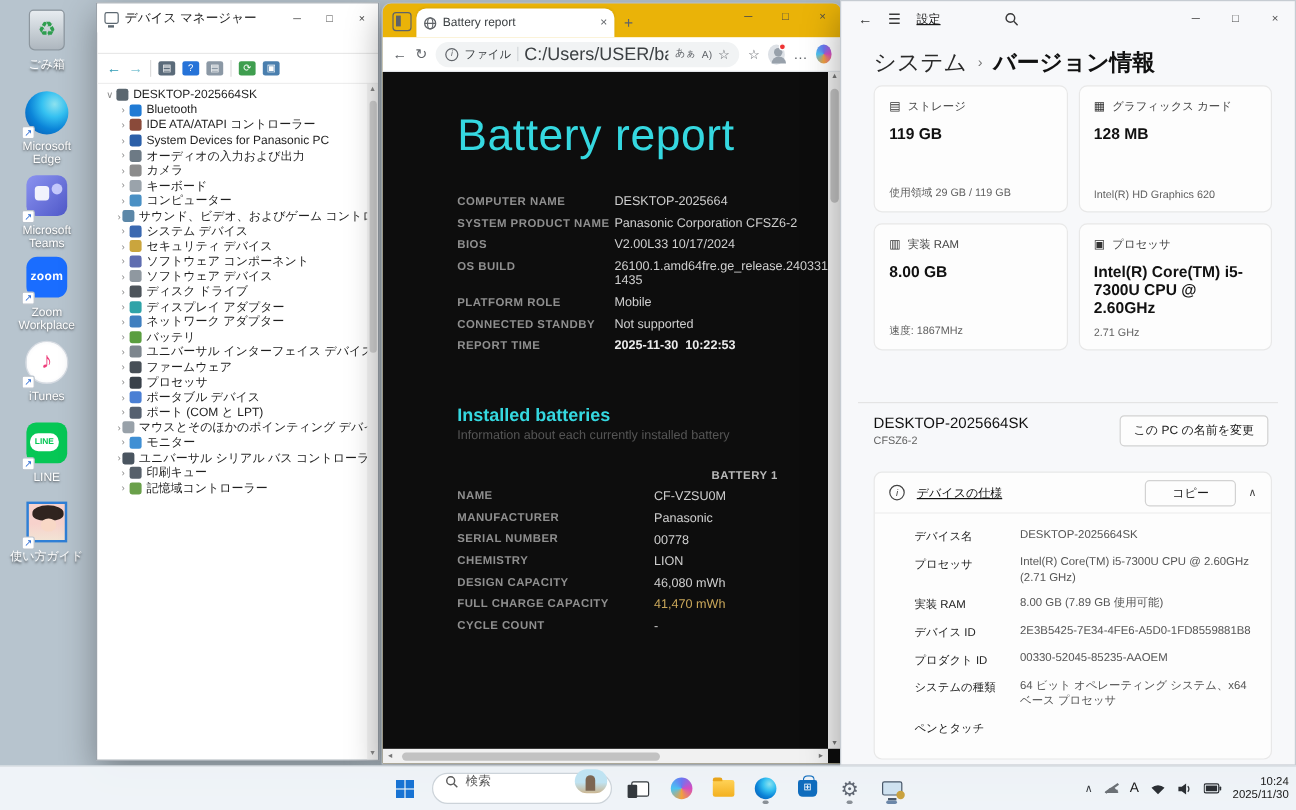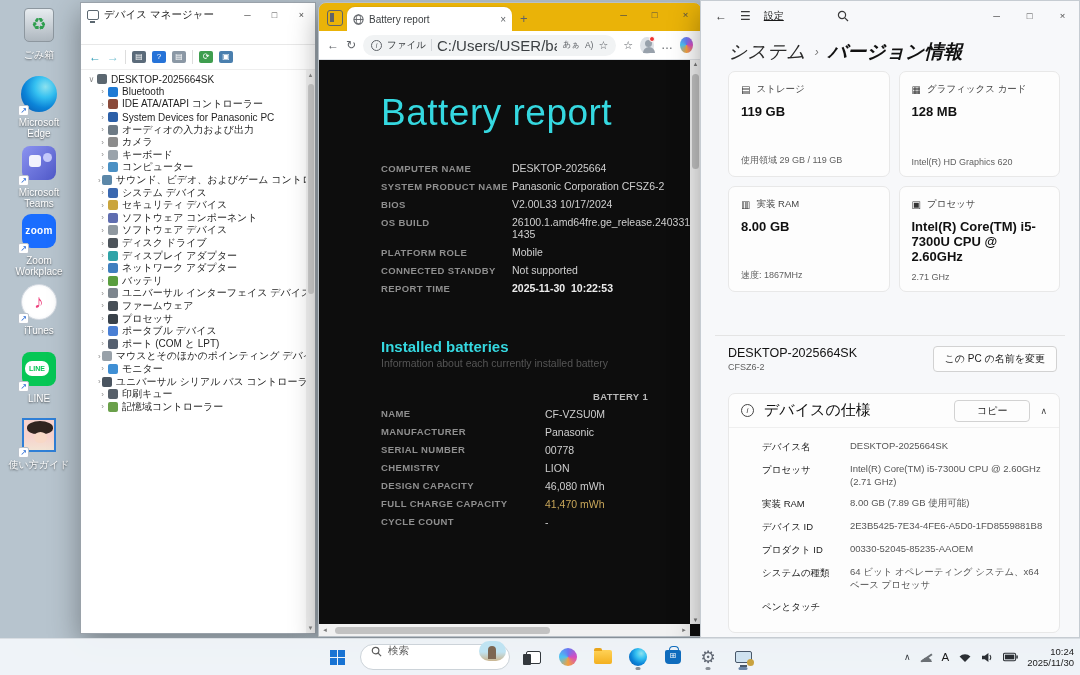--- a/index.html
+++ b/index.html
@@ -100,39 +100,39 @@
   .hscroll .thumb { height:7px; width:58%; background:#c2c2c2; border-radius:4px; margin-left:4px; }
 
   
   #settings { left:700px; top:0; width:380px; height:638px; z-index:30; background:#f7f8fa; border-color:#c6ccd2; }
   .st-title { height:30px; display:flex; align-items:center; gap:13px; padding-left:14px; }
   .st-title .tico { font-size:12px; color:#3a3a3a; cursor:pointer; }
   .st-title .appname { font-size:10px; color:#1a1a1a;text-decoration:underline; }
   .st-title .srch { margin-left:40px; cursor:pointer; }
   #settings .wc { margin-left:auto; }
   #settings .wc span { width:33px; font-size:9.5px; line-height:28px; }
-  .crumb { padding:8px 0 0 27px; font-size:19px; color:#2b2b2b; display:flex; align-items:center; gap:9px;font-style:italic; }
+  .crumb { padding:8px 0 0 27px; font-size:19px; color:#2b2b2b; display:flex; align-items:center; gap:9px; }
   .crumb .sep { font-size:12px; color:#777; }
   .crumb .cur { font-weight:bold; color:#111; }
   .st-cards { position:absolute; left:27px; top:70px; width:332px; display:grid; grid-template-columns:1fr 1fr; gap:9px; }
   .card { background:#fdfdfd; border:1px solid #e8e8e8; border-radius:7px; height:106px; padding:11px 12px; position:relative; }
   .card .clab { display:flex; align-items:center; gap:6px; font-size:9.5px; color:#454545; }
   .card .cglyph { font-size:10px; color:#333; }
   .card .cval { margin-top:8px; font-size:13px; font-weight:bold; color:#111; line-height:15px; }
   .card .csub { position:absolute; left:12px; bottom:9px; right:8px; font-size:9px; color:#5f5f5f; white-space:nowrap; overflow:hidden; }
   .st-divider { position:absolute; left:14px; right:14px; top:334px; height:1px; background:#e4e4e4; }
   .devname { position:absolute; left:27px; top:345px; right:22px; display:flex; align-items:flex-start; }
   .devname .nm { font-size:12.5px; color:#111; }
   .devname .md { font-size:9px; color:#5f5f5f; margin-top:2px; }
   .btn { background:#fdfdfd; border:1px solid #d2d2d2; border-radius:4px; font-size:10px; color:#1a1a1a; padding:5px 11px; cursor:pointer; }
   .devname .btn { margin-left:auto; }
   .speccard { position:absolute; left:27px; top:392px; width:332px; bottom:4px; background:#fdfdfd; border:1px solid #e8e8e8; border-radius:7px; overflow:hidden; }
   .spec-h { height:34px; display:flex; align-items:center; gap:10px; padding:0 12px; border-bottom:1px solid #efefef; }
   .spec-h .infoc { width:13px; height:13px; border:1px solid #444; border-radius:50%; font-size:8px; line-height:12px; text-align:center; color:#444; font-style:italic; }
-  .spec-h .st { font-size:15px; color:#111; }
+  .spec-h .st { font-size:10px; color:#111;text-decoration:underline; }
   .spec-h .btn { margin-left:auto; padding:3px 22px; }
   .spec-h .chev { font-size:9px; color:#444; cursor:pointer; }
   .spec-body { padding:12px 10px 0 33px; }
   .srow { display:flex; margin-bottom:9px; }
   .srow .slab { width:88px; flex:0 0 auto; font-size:9.5px; color:#222; padding-top:1px; }
   .srow .sval { flex:1; font-size:9.5px; color:#555; line-height:12.5px; }
 
   
   #taskbar { position:absolute; left:0; right:0; bottom:0; height:37px; background:rgba(241,245,249,.97); border-top:1px solid #d9dee3; z-index:40; display:flex; align-items:center; }
   .tb-center { position:absolute; left:50%; transform:translateX(-50%); display:flex; align-items:center; gap:11px; }

